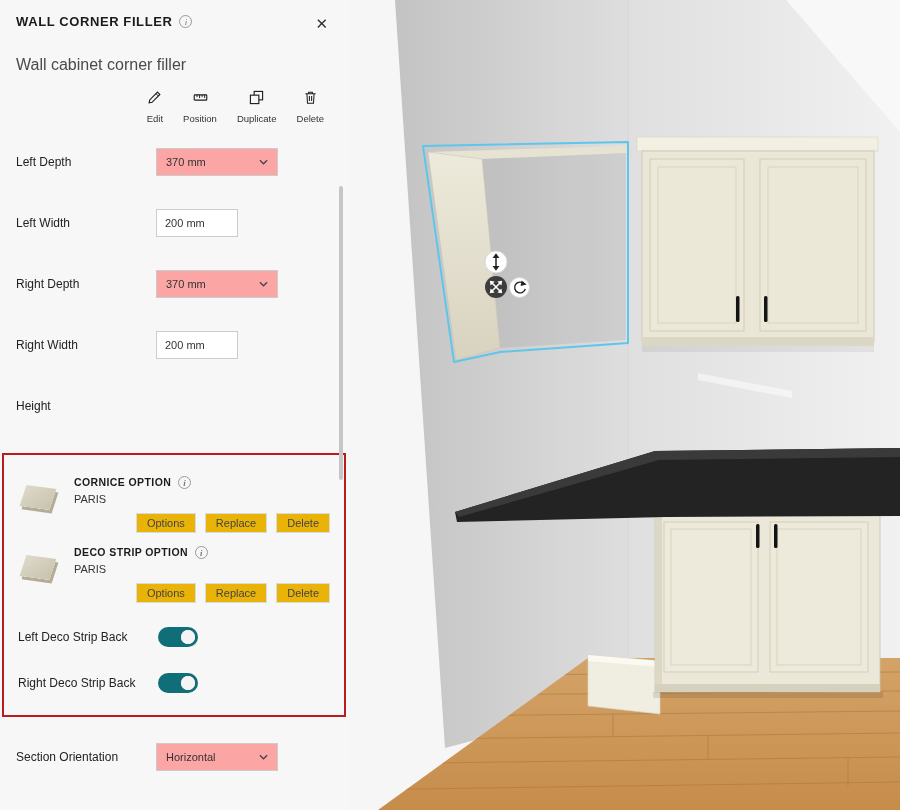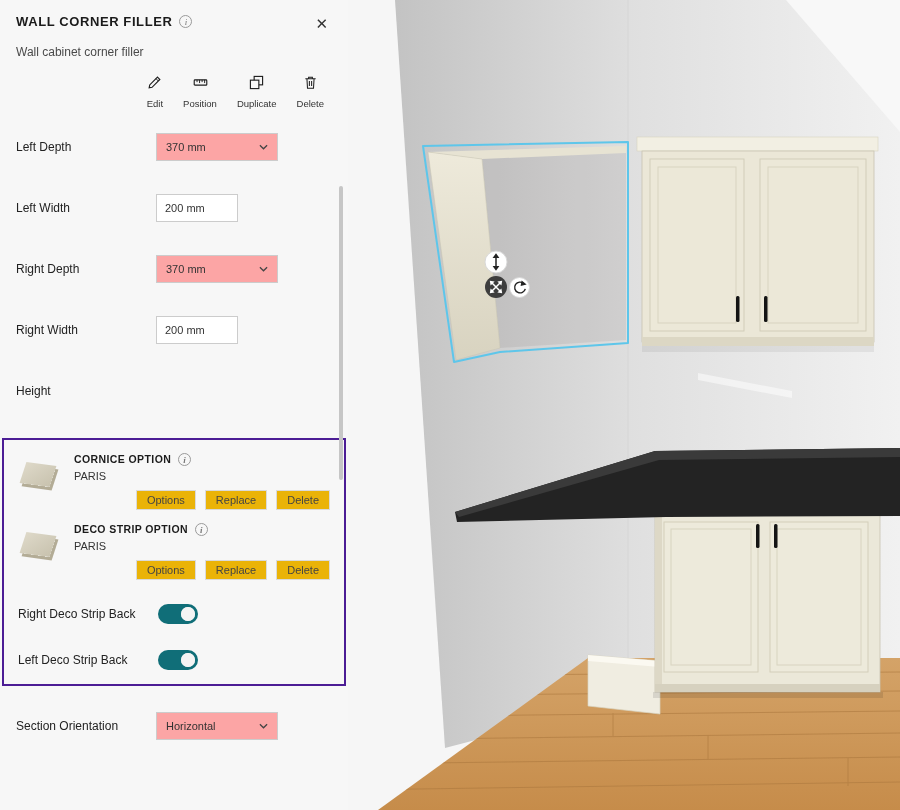--- a/index.html
+++ b/index.html
@@ -8,37 +8,37 @@
 
   
   .panel{width:348px;height:810px;flex:none;background:#f7f7f7;position:relative;
          padding:14px 16px 0;overflow:hidden}
   .panel-header{display:flex;align-items:flex-start}
   .panel-title{font-size:13px;font-weight:bold;letter-spacing:.6px;color:#1b1b1b}
   .info-badge{display:inline-flex;width:13px;height:13px;border:1px solid #9a9a9a;border-radius:50%;
               font-size:9px;color:#777;align-items:center;justify-content:center;margin-left:7px;
               font-family:"Liberation Serif",serif;font-style:italic;flex:none;margin-top:1px;cursor:pointer}
   .close-btn{margin-left:auto;font-size:15px;color:#333;cursor:pointer;line-height:1;padding:2px 4px}
-  .panel-subtitle{font-size:12px;color:#4a4a4a;margin-top:12px}
+  .panel-subtitle{font-size:16px;color:#4a4a4a;margin-top:23px}
 
   .toolbar{display:flex;justify-content:flex-end;gap:20px;margin-top:16px;padding-right:8px}
   .tool{display:flex;flex-direction:column;align-items:center;gap:8px;cursor:pointer}
   .tool svg{width:15px;height:15px;display:block}
   .tool-label{font-size:9.5px;color:#333}
 
   .form{margin-top:24px}
   .row{display:flex;align-items:center;margin-bottom:33px;height:28px}
   .row-label{width:140px;font-size:12px;color:#222;flex:none}
   .text-input{width:82px;height:28px;border:1px solid #ccc;background:#fff;font-size:11px;color:#333;
               padding:0 8px;font-family:inherit;outline:none}
   .select{width:122px;height:28px;border:1px solid #ccc;background:#fca5a5;font-size:11px;color:#333;
           display:flex;align-items:center;justify-content:space-between;padding:0 9px;cursor:pointer}
   .chevron{width:9px;height:6px;flex:none}
 
-  .options-box{border:2px solid #4c1d95;margin:16px -14px;padding:12px 14px}
+  .options-box{border:2px solid #b91c1c;margin:16px -14px;padding:20px 14px}
   .card{display:flex;margin-bottom:12px}
   .thumb{width:46px;height:42px;flex:none;position:relative;margin-top:4px}
   .thumb-shape{position:absolute;left:5px;top:8px;width:30px;height:21px;
                background:linear-gradient(135deg,#ded9c9,#c8c2ae);transform:skew(-18deg,8deg);
                box-shadow:3px 3px 0 #b3ac96}
   .card-body{flex:1;padding-left:10px}
   .card-title-row{display:flex;align-items:center;font-size:10.5px;font-weight:bold;
                   letter-spacing:.4px;color:#1b1b1b}
   .card-sub{font-size:11px;color:#333;margin-top:4px}
   .card-buttons{display:flex;justify-content:flex-end;gap:9px;margin-top:8px}
@@ -162,27 +162,27 @@
         <div class="card-sub">PARIS</div>
         <div class="card-buttons">
           <button class="chip-btn">Options</button>
           <button class="chip-btn">Replace</button>
           <button class="chip-btn">Delete</button>
         </div>
       </div>
     </div>
 
     <div class="toggle-row">
-      <div class="row-label">Right Deco Strip Back</div>
+      <div class="row-label">Left Deco Strip Back</div>
       <div class="toggle">
           <div class="toggle-knob"></div>
         </div>
     </div>
     <div class="toggle-row">
-      <div class="row-label">Left Deco Strip Back</div>
+      <div class="row-label">Right Deco Strip Back</div>
       <div class="toggle">
           <div class="toggle-knob"></div>
         </div>
     </div>
   </div>
 
   <div class="row orientation-row">
     <div class="row-label">Section Orientation</div>
     <div class="select">
       <span>Horizontal</span>

